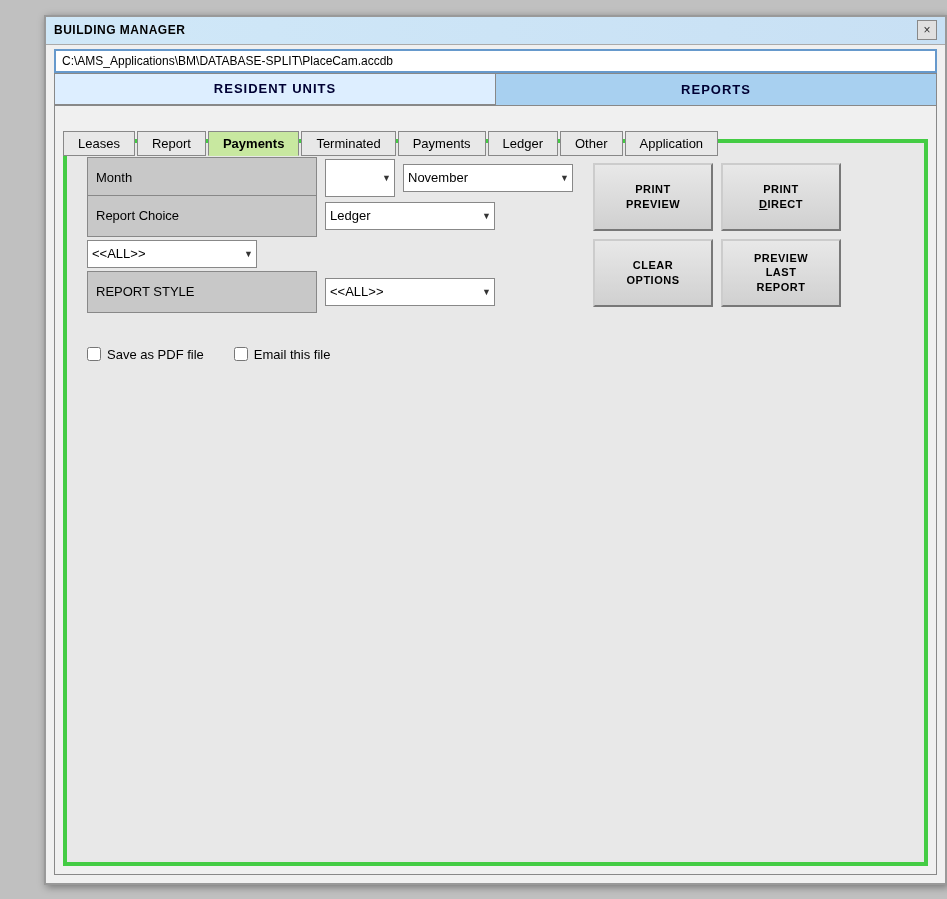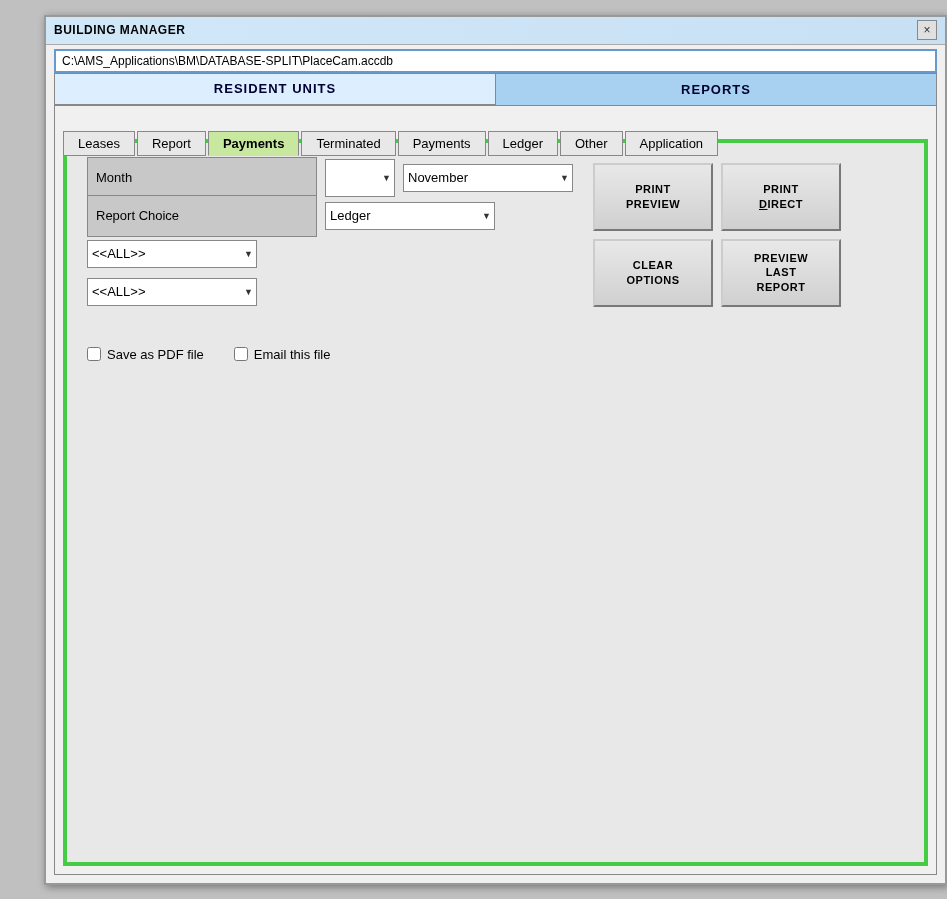--- a/index.html
+++ b/index.html
@@ -358,20 +358,23 @@
 
           <div class="form-row">
             <div class="select-wrapper">
               <select style="width:170px;height:28px;font-size:13px;padding:2px 4px;padding-right:18px;">
                 <option>&lt;&lt;ALL&gt;&gt;</option>
               </select>
             </div>
           </div>
 
           <div class="form-row">
+            <div class="field-label field-label-wide">
+              <span>REPORT STYLE</span>
+            </div>
             <div class="select-wrapper">
               <select style="width:170px;height:28px;font-size:13px;padding:2px 4px;padding-right:18px;">
                 <option>&lt;&lt;ALL&gt;&gt;</option>
               </select>
             </div>
           </div>
         </div>
 
         <div class="buttons-grid">
           <button class="action-btn">

